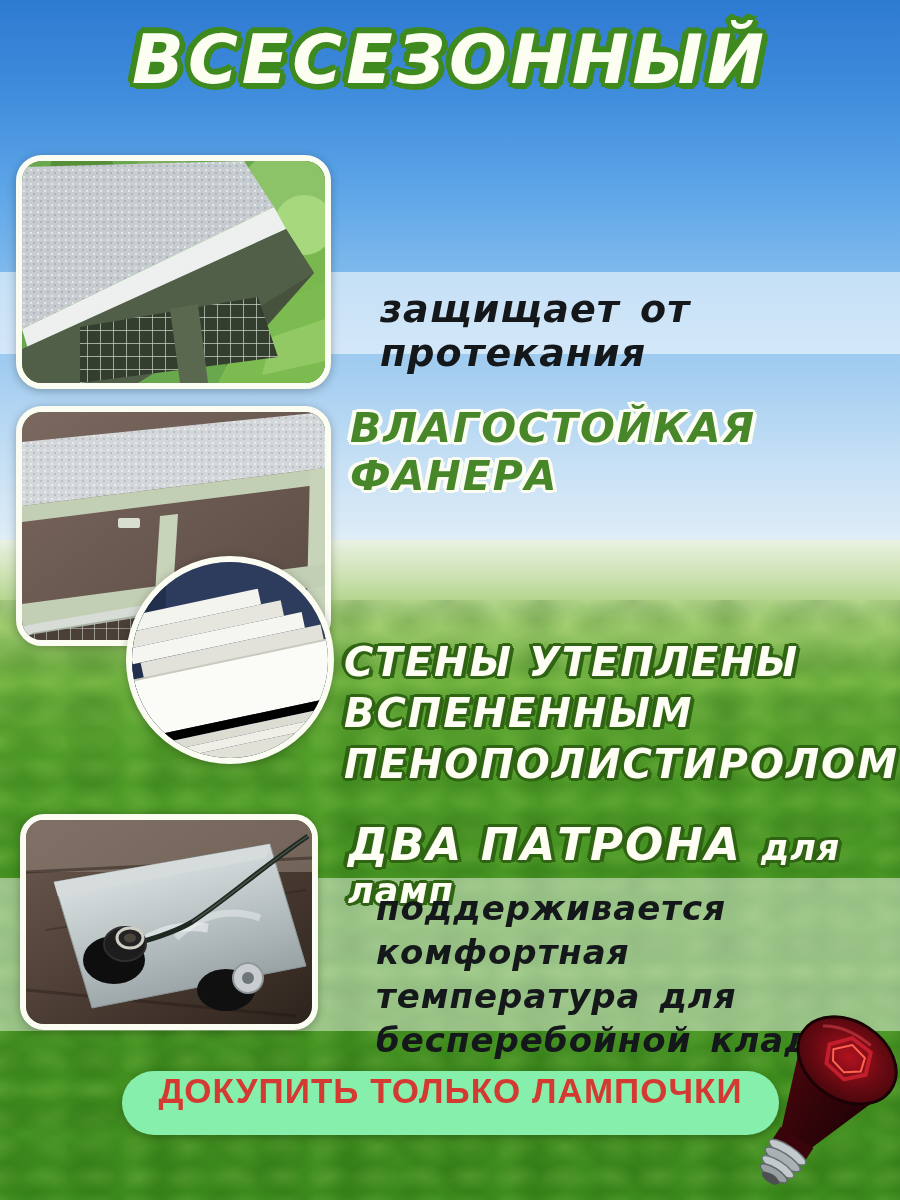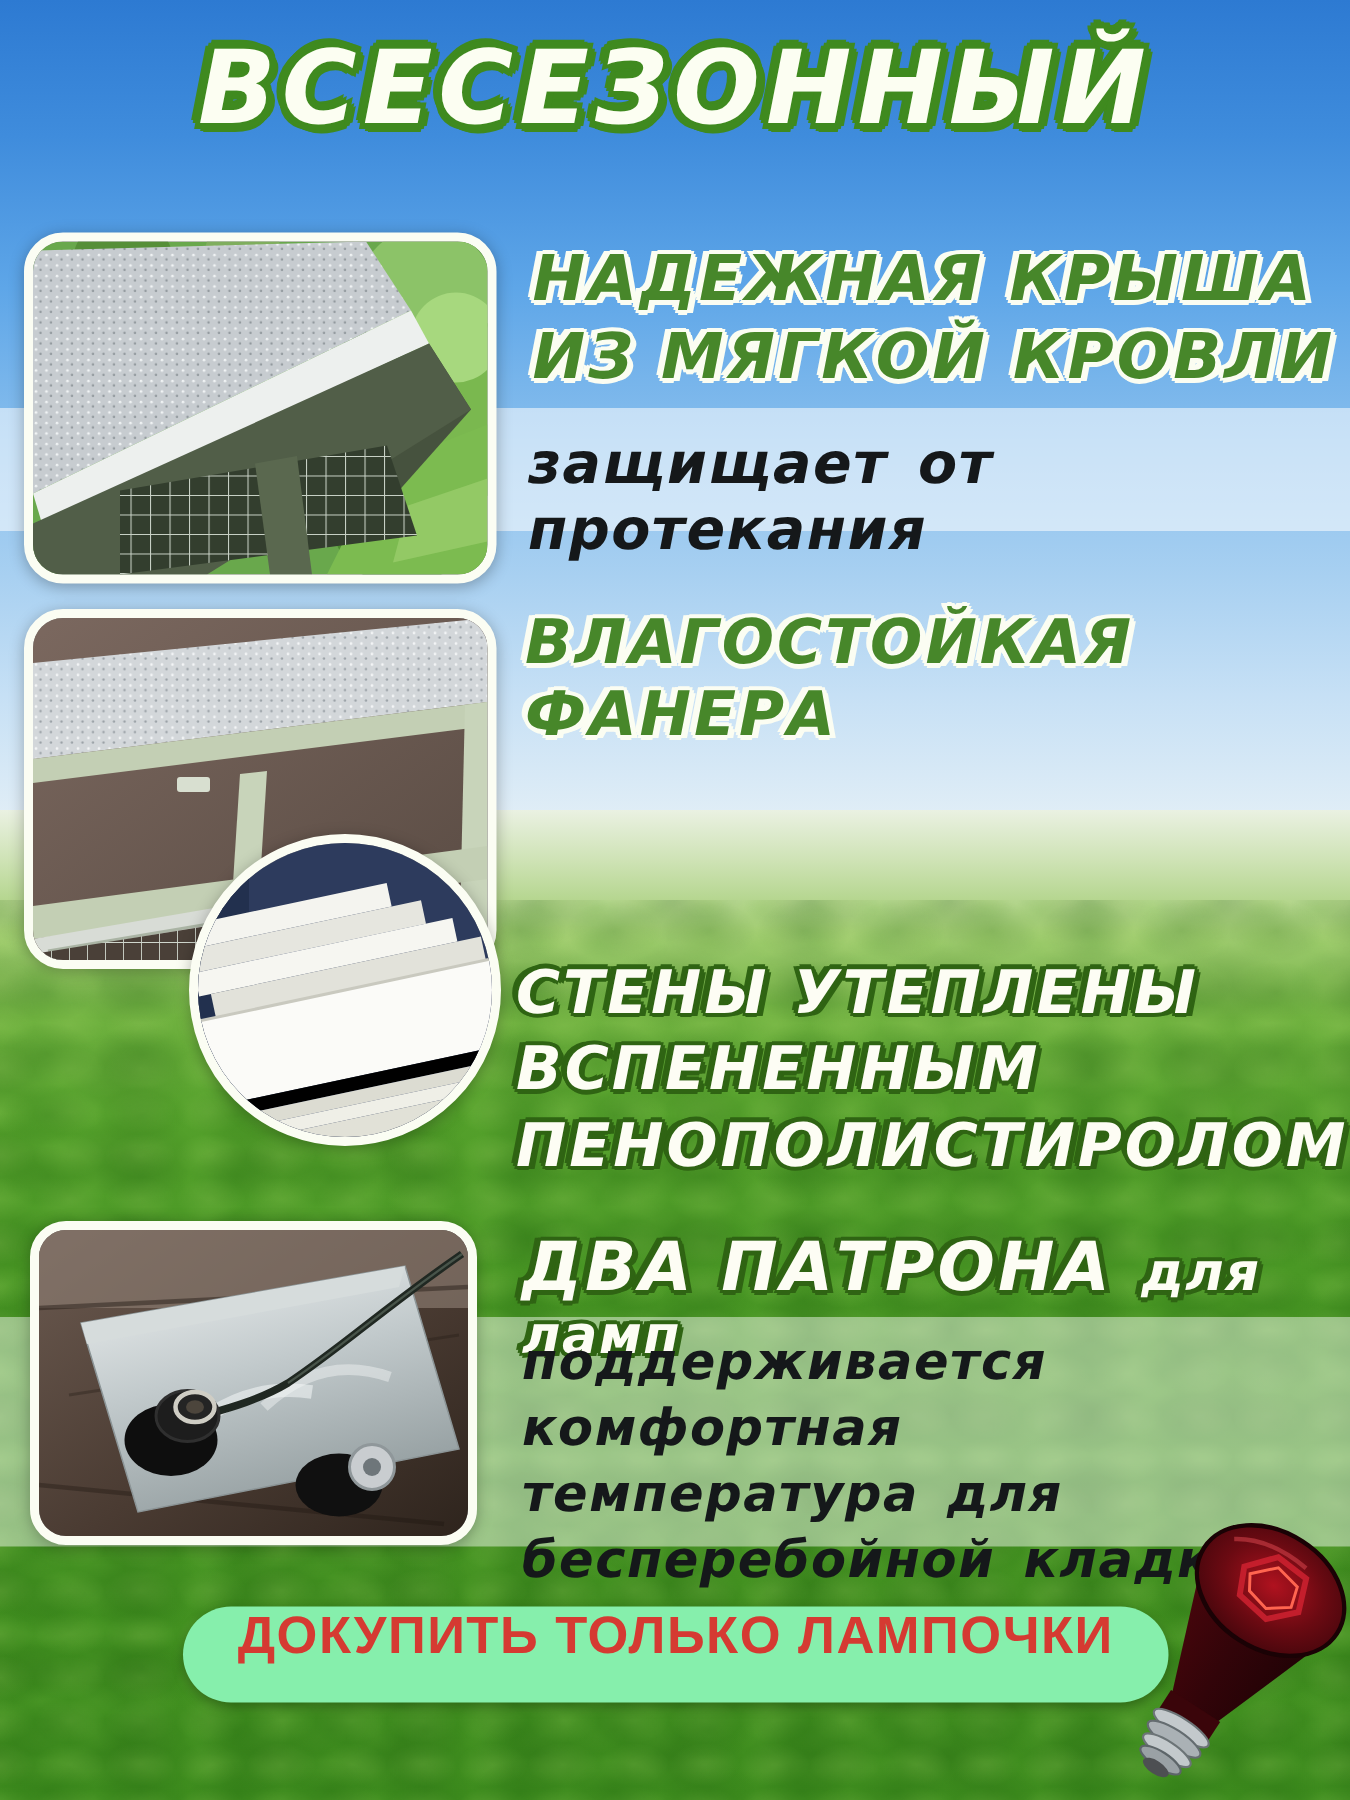--- a/index.html
+++ b/index.html
@@ -25,21 +25,21 @@
       radial-gradient(closest-side, rgba(8,58,2,.30), rgba(8,58,2,0)),
       radial-gradient(closest-side, rgba(120,190,70,.25), rgba(120,190,70,0));
     background-size:63px 41px, 47px 29px, 91px 57px, 37px 23px;
     background-position:0 0, 23px 11px, 41px 29px, 9px 17px;
   }
   .band{position:absolute; left:0; width:900px;}
   .band-1{top:272px; height:82px; background:rgba(255,255,255,.55);}
   .band-2{top:878px; height:153px; background:rgba(255,255,255,.45);}
 
   
-  .hand{ font-style:italic; font-weight:bold; color:#15181a; word-spacing:6px; letter-spacing:1px; white-space:pre-line;}
+  .hand{ font-style:italic; font-weight:bold; color:#15181a; word-spacing:6px; letter-spacing:1px; white-space:pre-line;margin-left:28px;}
   .green-halo{
     font-style:italic; font-weight:bold; letter-spacing:2px; color:#47872a; white-space:pre-line;
     text-shadow:3px 0 0 #fbfdf2,-3px 0 0 #fbfdf2,0 3px 0 #fbfdf2,0 -3px 0 #fbfdf2,
       2px 2px 0 #fbfdf2,-2px 2px 0 #fbfdf2,2px -2px 0 #fbfdf2,-2px -2px 0 #fbfdf2,
       4px 2px 0 #fbfdf2,-4px -2px 0 #fbfdf2;
   }
   .white-halo{
     font-style:italic; font-weight:bold; letter-spacing:2px; color:#fdfdf4; white-space:pre-line;
     text-shadow:3px 0 0 #2f6413,-3px 0 0 #2f6413,0 3px 0 #2f6413,0 -3px 0 #2f6413,
       2px 2px 0 #2f6413,-2px 2px 0 #2f6413,2px -2px 0 #2f6413,-2px -2px 0 #2f6413,
@@ -121,22 +121,20 @@
       <polygon points="250,176 303,158 303,200 240,214" fill="#9ccf6e" opacity=".7"></polygon>
       <polygon points="0,6 222,0 252,46 0,168" fill="url(#p1speck)"></polygon>
       <polygon points="0,168 252,46 264,68 6,188" fill="#edf0ee"></polygon>
       <polygon points="264,68 292,112 244,166 220,116" fill="#46523e"></polygon>
       <polygon points="0,188 264,68 292,112 116,222 0,222" fill="#515e48"></polygon>
       <polygon points="58,166 236,136 256,196 58,222" fill="url(#p1mesh)"></polygon>
       <polygon points="148,148 176,143 186,222 158,222" fill="#5a684f"></polygon>
     </svg>
   </div>
 
-  <div class="h-roof green-halo">НАДЕЖНАЯ КРЫША
-ИЗ МЯГКОЙ КРОВЛИ</div>
   <div class="n-roof hand">защищает от протекания</div>
 
   <div class="photo photo-ply">
     <svg viewBox="0 0 303 228" preserveAspectRatio="none">
       <defs>
         <pattern id="p2speck" width="7" height="7" patternUnits="userSpaceOnUse">
           <rect width="7" height="7" fill="#d3d7da"></rect>
           <circle cx="2" cy="3" r="0.9" fill="#f4f6f7"></circle>
           <circle cx="5" cy="6" r="0.8" fill="#9aa1a6"></circle>
         </pattern>

